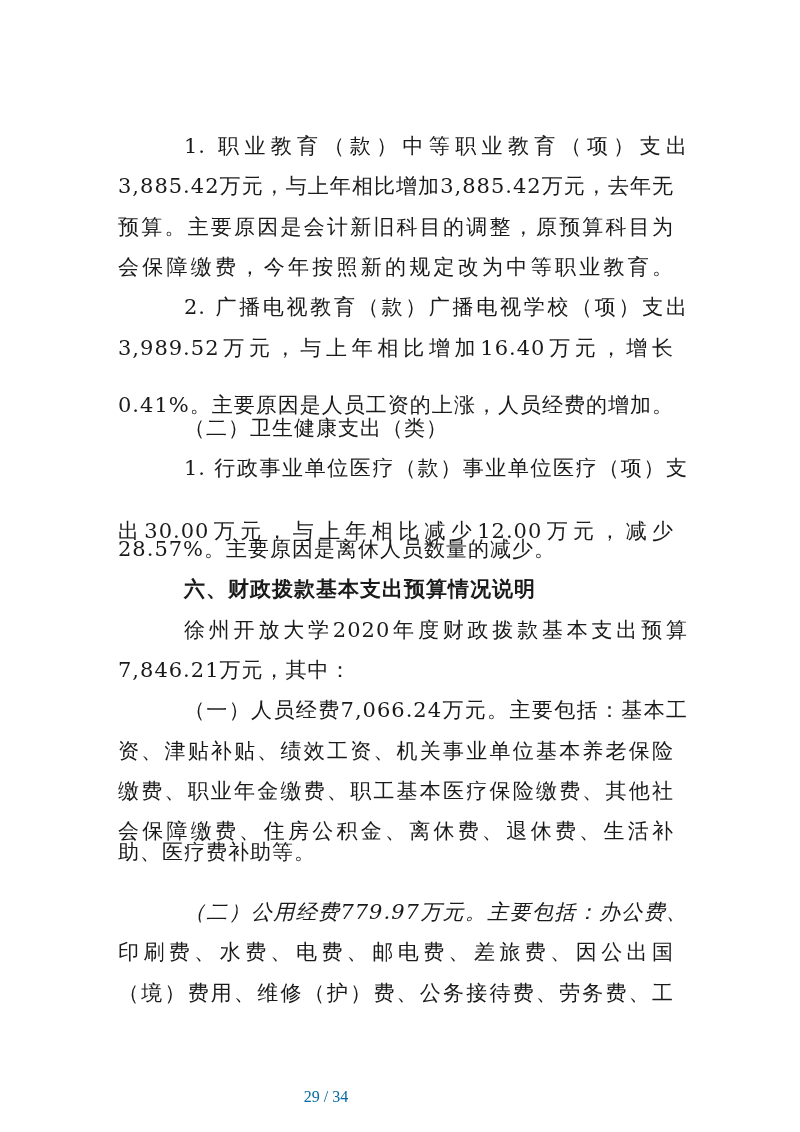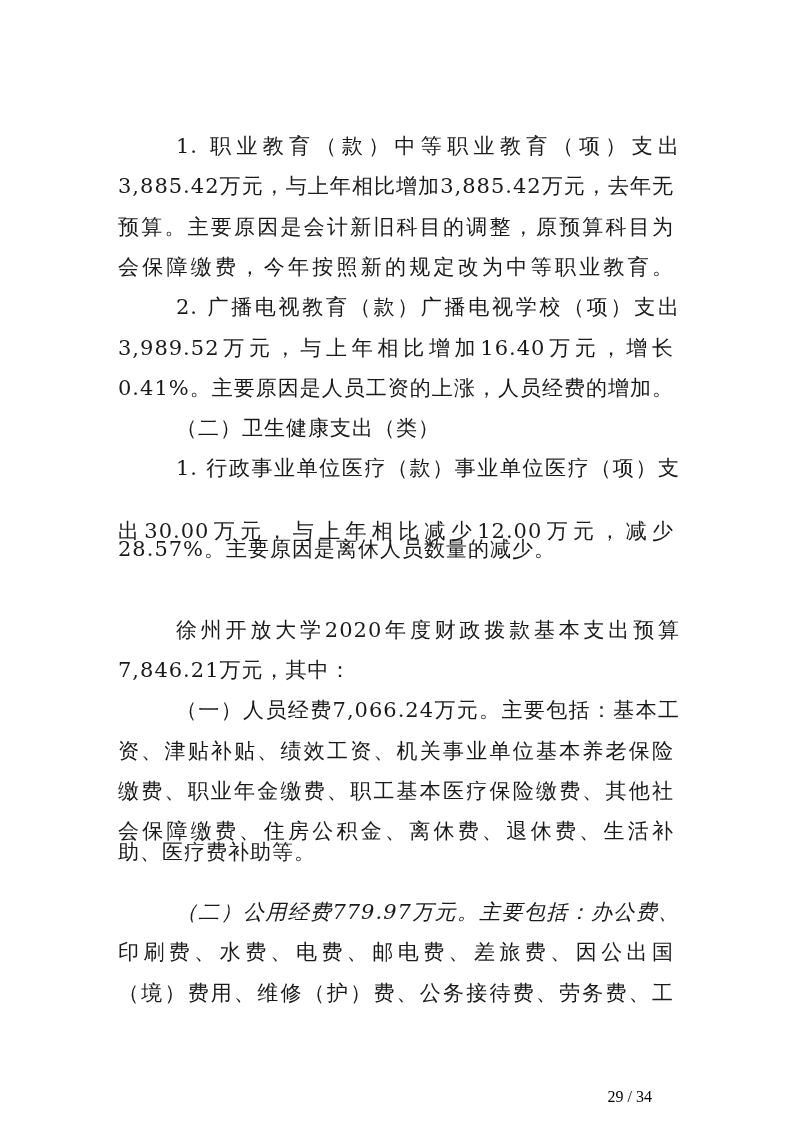--- a/index.html
+++ b/index.html
@@ -8,53 +8,54 @@
     position: absolute; left: 0; top: 0; width: 800px; height: 1132px;
     background: #ffffff; color: #1a1a1a;
     font-family: "DejaVu Serif", "Liberation Serif", serif;
   }
   .line {
     position: absolute; left: 118px; width: 556px;
     font-size: 21px; line-height: 30px; height: 30px;
     white-space: nowrap; letter-spacing: 1px;
     text-align: justify; text-align-last: justify;
   }
-  .line.indent { left: 176px; width: 504px; }
+  .line.indent { left: 184px; width: 504px; }
   .line.short { text-align-last: left; }
   .line.heading {
     font-family: "DejaVu Sans", "Liberation Sans", sans-serif;
     font-weight: bold; text-align-last: left;
   }
   .footer {
     position: absolute; left: 0; width: 652px; top: 1088px;
-    text-align: right; font-size: 16px; color: #000000;
+    text-align: center; font-size: 16px; color: #0369a1;
     font-family: "Liberation Serif", serif;
   }
 </style>
 </head>
 <body>
 
 <div class="page">
   <div id="body-lines">
       <div class="line indent" style="top: 131px;">1. 职业教育（款）中等职业教育（项）支出</div>
       <div class="line" style="top: 171px;">3,885.42万元，与上年相比增加3,885.42万元，去年无</div>
       <div class="line" style="top: 212px;">预算。主要原因是会计新旧科目的调整，原预算科目为</div>
       <div class="line" style="top: 252px;">会保障缴费，今年按照新的规定改为中等职业教育。</div>
       <div class="line indent" style="top: 292px;">2. 广播电视教育（款）广播电视学校（项）支出</div>
       <div class="line" style="top: 333px;">3,989.52万元，与上年相比增加16.40万元，增长</div>
-      <div class="line" style="top: 373px;">0.41%。主要原因是人员工资的上涨，人员经费的增加。</div>
+      <div class="line" style="top: 390px;">0.41%。主要原因是人员工资的上涨，人员经费的增加。</div>
       <div class="line indent short" style="top: 413px;">（二）卫生健康支出（类）</div>
       <div class="line indent" style="top: 453px;">1. 行政事业单位医疗（款）事业单位医疗（项）支</div>
       <div class="line" style="top: 516px;">出30.00万元，与上年相比减少12.00万元，减少</div>
       <div class="line short" style="top: 534px;">28.57%。主要原因是离休人员数量的减少。</div>
       <div class="line indent" style="top: 615px;">徐州开放大学2020年度财政拨款基本支出预算</div>
       <div class="line short" style="top: 655px;">7,846.21万元，其中：</div>
       <div class="line indent" style="top: 695px;">（一）人员经费7,066.24万元。主要包括：基本工</div>
       <div class="line" style="top: 736px;">资、津贴补贴、绩效工资、机关事业单位基本养老保险</div>
       <div class="line" style="top: 776px;">缴费、职业年金缴费、职工基本医疗保险缴费、其他社</div>
       <div class="line" style="top: 816px;">会保障缴费、住房公积金、离休费、退休费、生活补</div>
       <div class="line short" style="top: 837px;">助、医疗费补助等。</div>
       <div class="line indent" style="top: 897px; font-style: italic;">（二）公用经费779.97万元。主要包括：办公费、</div>
       <div class="line" style="top: 937px;">印刷费、水费、电费、邮电费、差旅费、因公出国</div>
       <div class="line" style="top: 978px;">（境）费用、维修（护）费、公务接待费、劳务费、工</div>
     </div>
+  <div class="line indent heading" style="top:574px;">六、财政拨款基本支出预算情况说明</div>
   <div class="footer">29 / 34</div>
 </div>
 
 </body></html>

